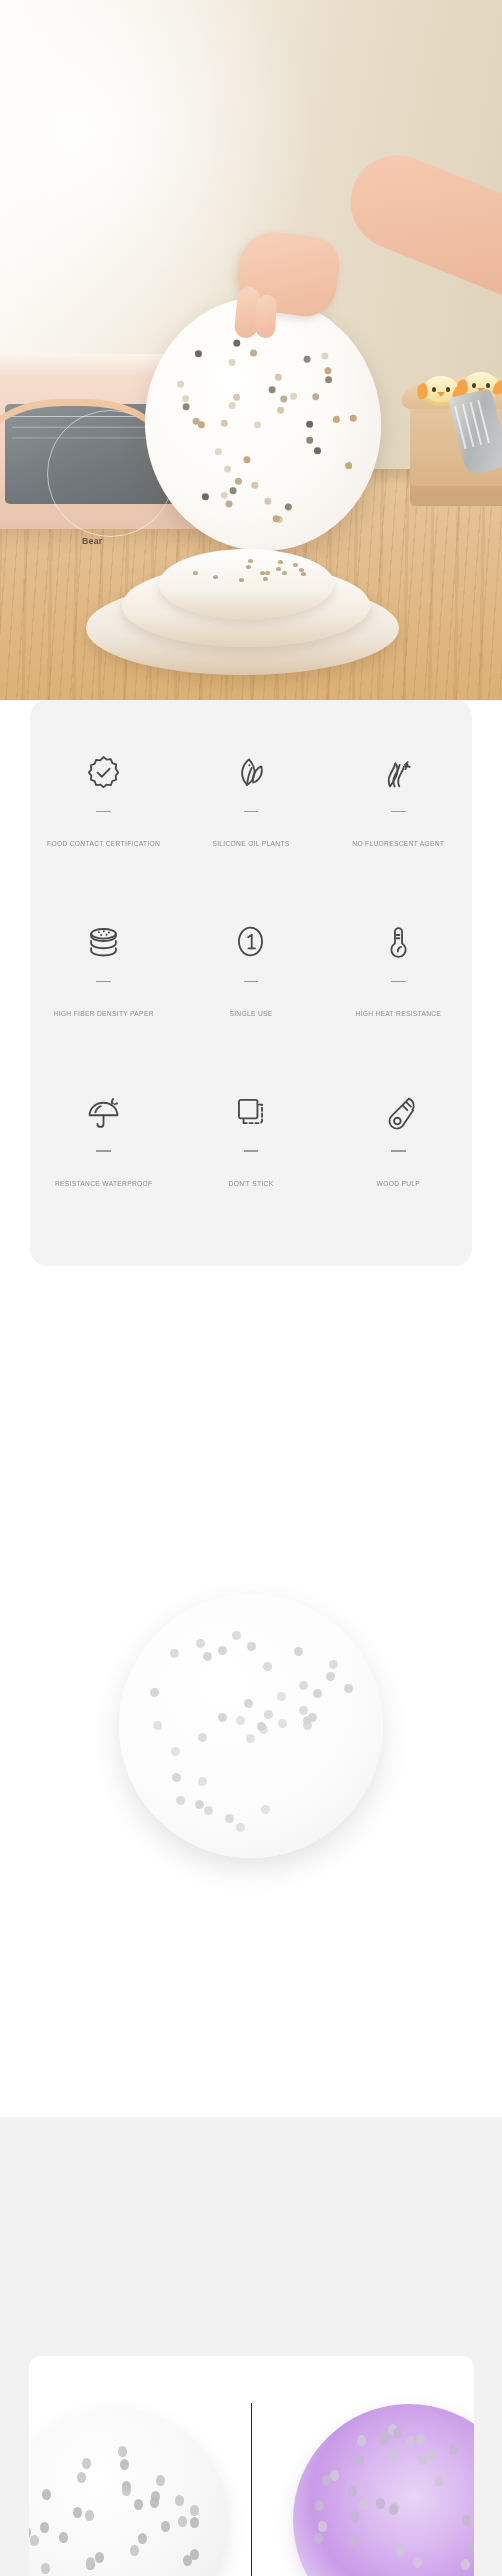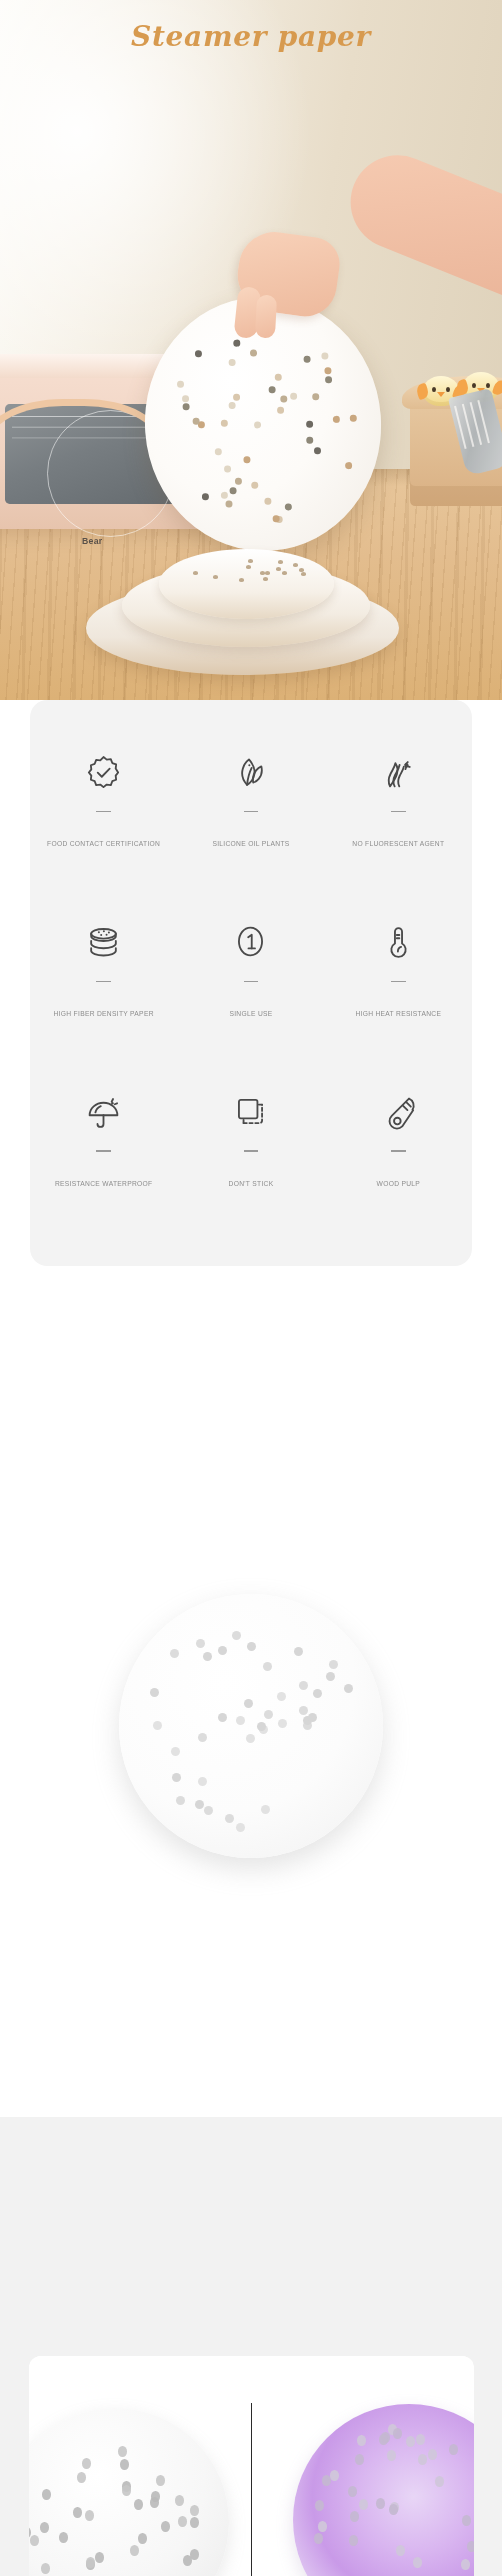--- a/index.html
+++ b/index.html
@@ -384,21 +384,20 @@
       <span class="hole" style="left: 34px; top: 22px; width: 5.4px; height: 4px; background: rgba(168, 140, 102, 0.72);"></span>
       <span class="hole" style="left: 101px; top: 22px; width: 5.4px; height: 4px; background: rgba(168, 140, 102, 0.72);"></span>
       <span class="hole" style="left: 106px; top: 22px; width: 5.4px; height: 4px; background: rgba(168, 140, 102, 0.72);"></span>
       <span class="hole" style="left: 123px; top: 21.6px; width: 5.4px; height: 4px; background: rgba(168, 140, 102, 0.72);"></span>
       <span class="hole" style="left: 89px; top: 10.4px; width: 5.4px; height: 4px; background: rgba(168, 140, 102, 0.72);"></span>
       <span class="hole" style="left: 54px; top: 26px; width: 5.4px; height: 4px; background: rgba(168, 140, 102, 0.72);"></span>
       <span class="hole" style="left: 87px; top: 15.6px; width: 5.4px; height: 4px; background: rgba(168, 140, 102, 0.72);"></span>
       <span class="hole" style="left: 134px; top: 14px; width: 5.4px; height: 4px; background: rgba(168, 140, 102, 0.72);"></span>
     </div>
 
-  <h1 class="hero-title">Steamer paper</h1>
 </section>
 
 <section class="feature-card">
   <div class="feature-grid" id="featureGrid">
       <div class="feature">
         <div class="feature-icon">
           <svg viewBox="0 0 48 48">
             <path fill="none" stroke="#4a4a4a" stroke-width="2.4" stroke-linecap="round" stroke-linejoin="round" d="M24 4l4.2 3.3 5.3-.6 1.9 5 5 1.9-.6 5.3L43 24l-3.2 4.1.6 5.3-5 1.9-1.9 5-5.3-.6L24 43l-4.2-3.3-5.3.6-1.9-5-5-1.9.6-5.3L5 24l3.2-4.1-.6-5.3 5-1.9 1.9-5 5.3.6z"></path>
             <path fill="none" stroke="#4a4a4a" stroke-width="2.4" stroke-linecap="round" stroke-linejoin="round" d="M16.5 24.2l5.3 5.3 10.2-10.4"></path>
           </svg>

